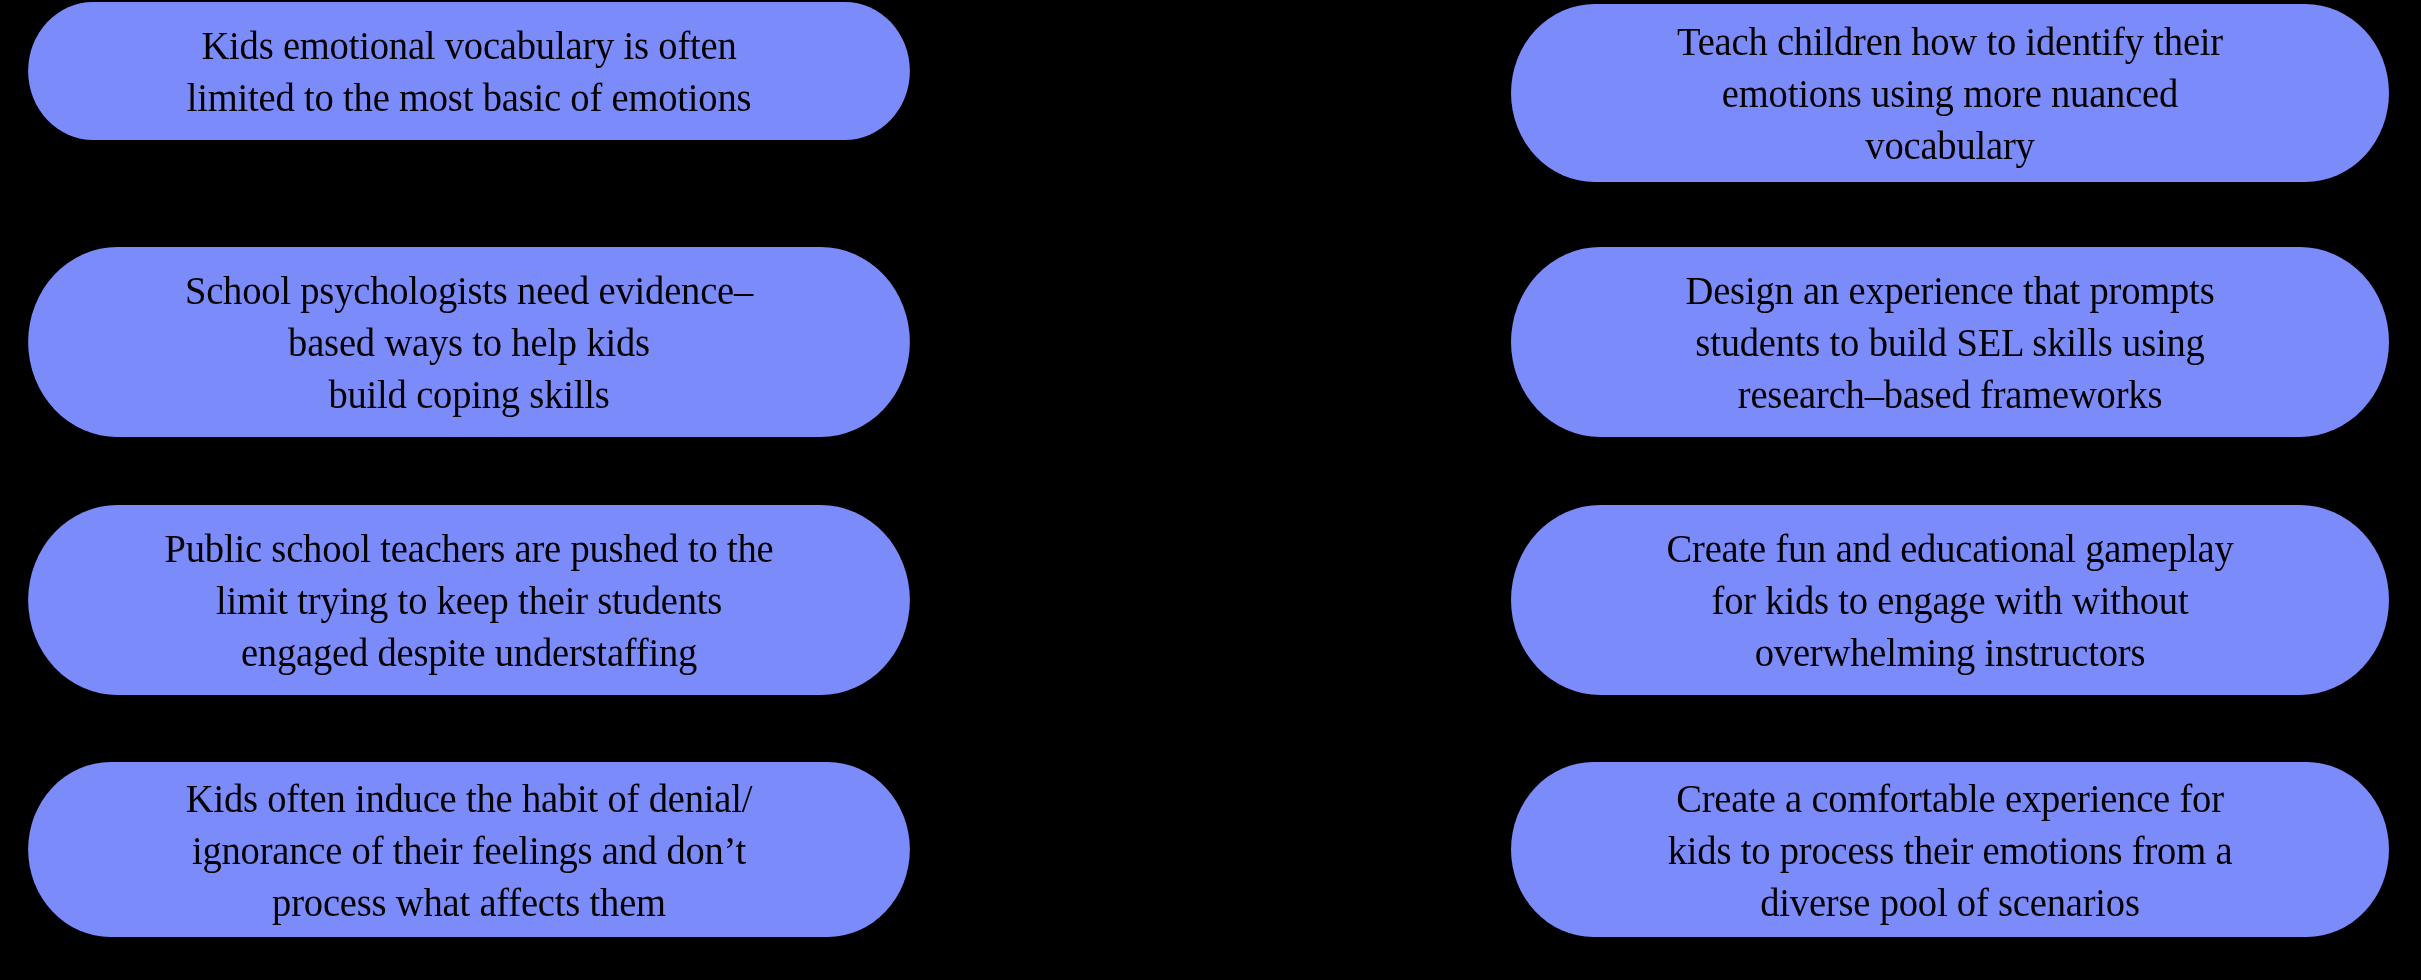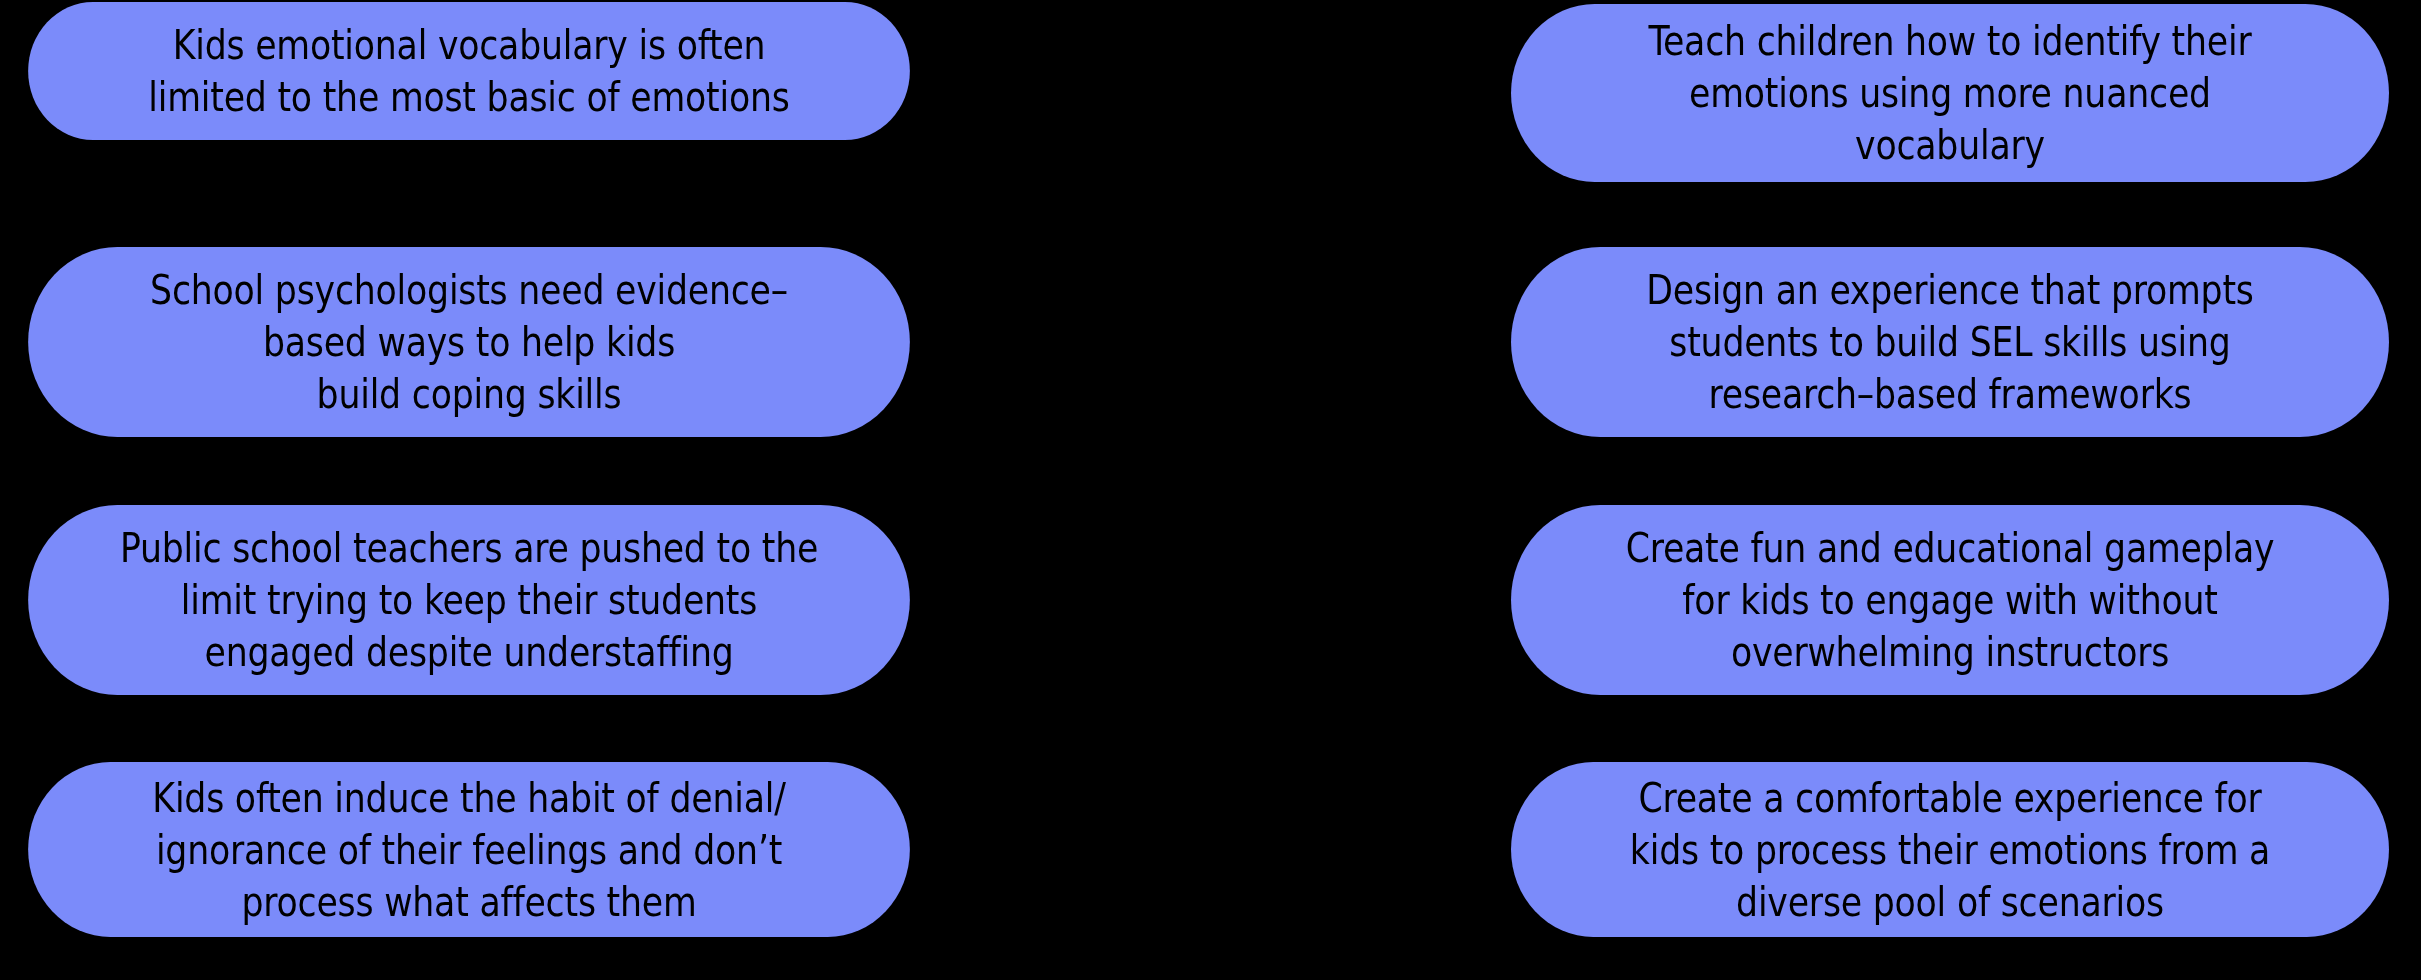--- a/index.html
+++ b/index.html
@@ -13,20 +13,21 @@
     height: 980px;
     overflow: hidden;
     font-family: "DejaVu Sans", "Liberation Sans", sans-serif;
   }
 
   .board {
     position: relative;
     width: 2421px;
     height: 980px;
     background: #000000;
+    font-family: Liberation Serif, serif;
   }
 
   .pill {
     position: absolute;
     box-sizing: border-box;
     background: #7b8bfa;
     border-radius: 999px;
     display: flex;
     align-items: center;
     justify-content: center;

